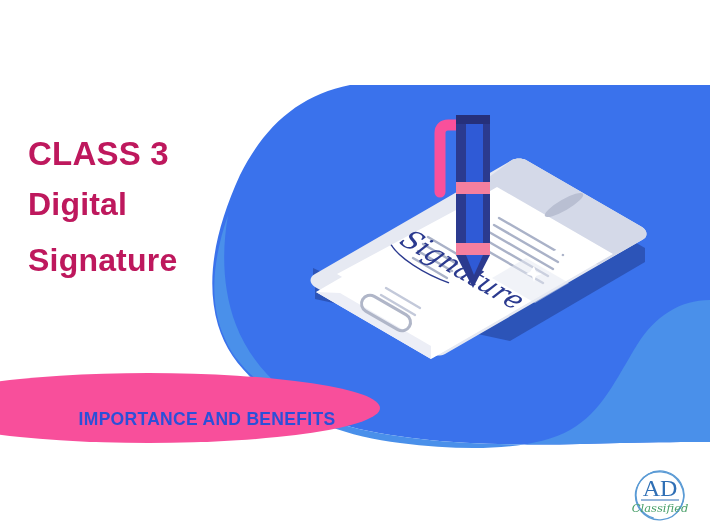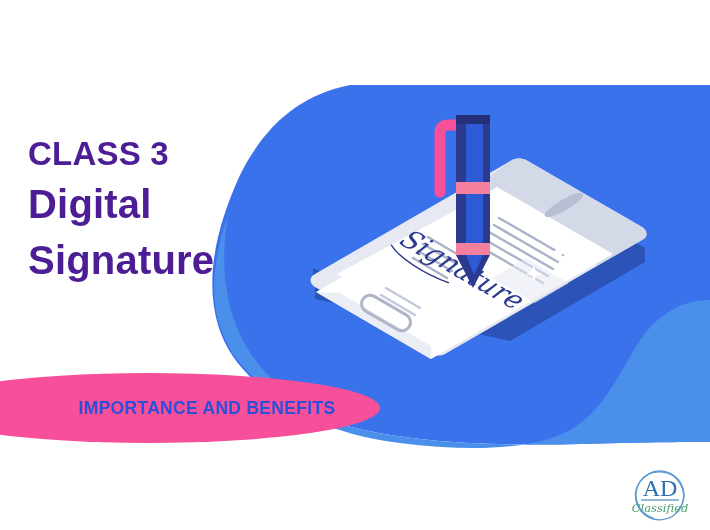--- a/index.html
+++ b/index.html
@@ -38,49 +38,49 @@
 
   
   #headline {
     position: absolute;
     left: 28px;
     top: 132px;
     width: 300px;
     z-index: 5;
   }
   .title-line {
-    color: #4c1d95;
+    color: #be185d;
     font-weight: bold;
     letter-spacing: 0.2px;
     white-space: nowrap;
   }
   .title-line.small {
     font-size: 33px;
     line-height: 44px;
   }
   .title-line.big {
-    font-size: 40px;
+    font-size: 32px;
     line-height: 56px;
   }
 
   
   #badge {
     position: absolute;
     left: -83px;
     top: 373px;
     width: 463px;
     height: 70px;
     background: #f84f9b;
     border-radius: 50% / 50%;
     z-index: 5;
   }
   #badge-label {
     position: absolute;
     left: 140px;
-    top: 0;
+    top: 11px;
     width: 300px;
     height: 70px;
     display: flex;
     align-items: center;
     justify-content: center;
     color: #2b50d8;
     font-size: 17.5px;
     font-weight: bold;
     letter-spacing: 0.3px;
     white-space: nowrap;

